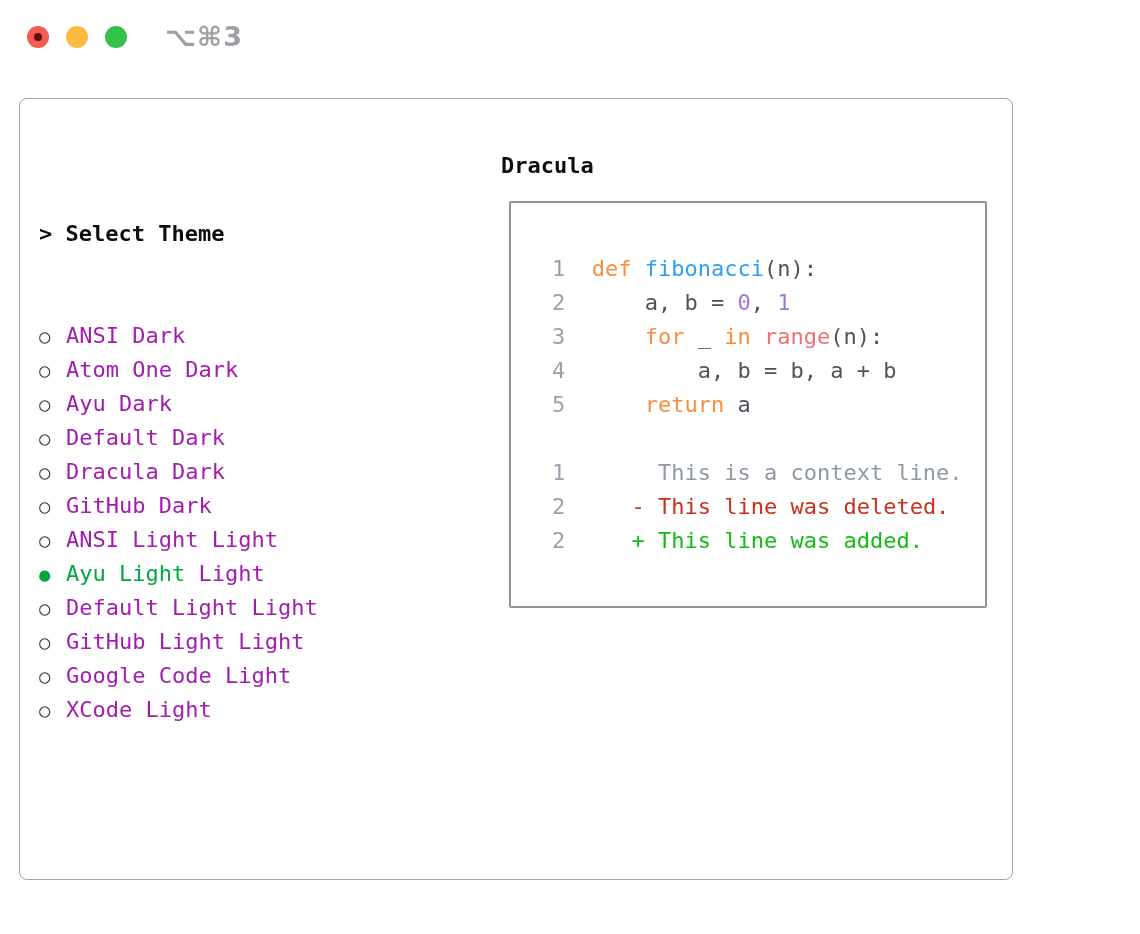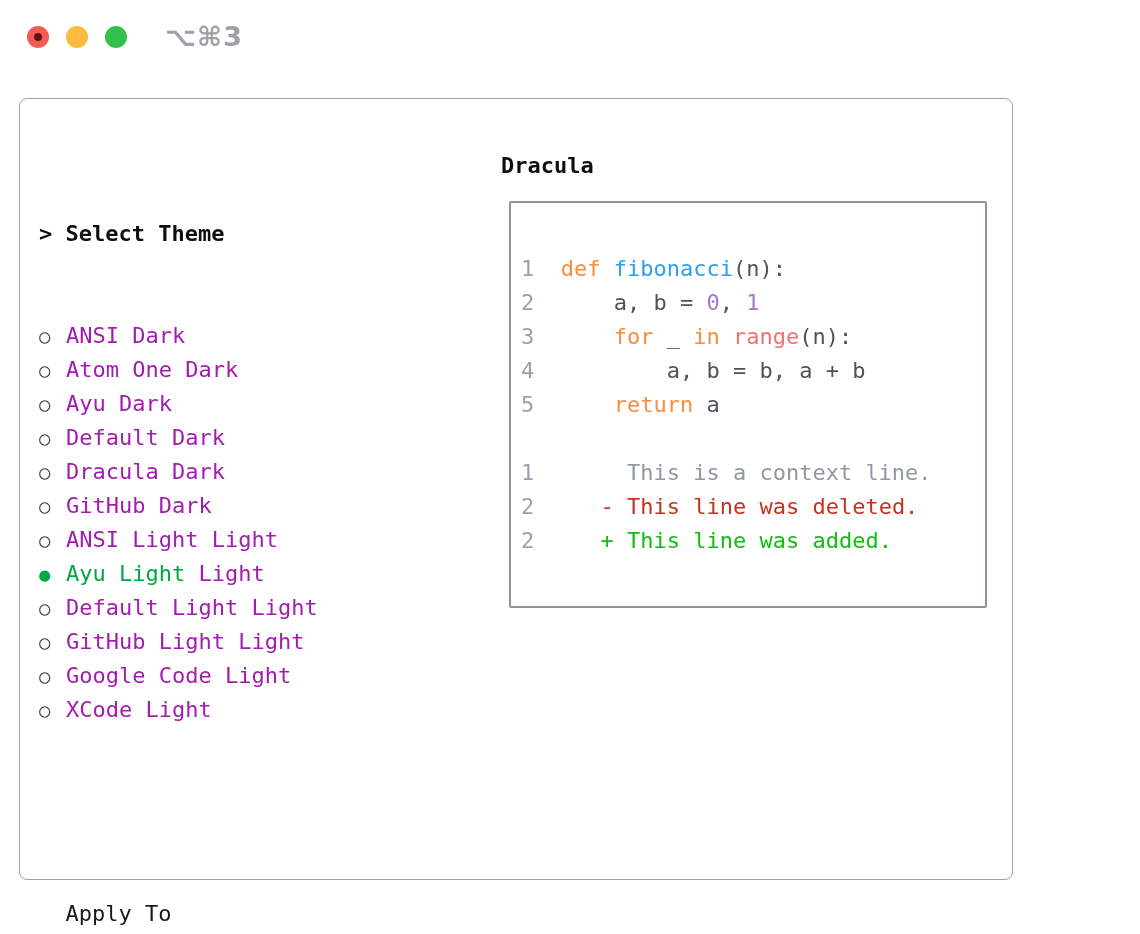--- a/index.html
+++ b/index.html
@@ -70,41 +70,40 @@
     box-sizing: border-box;
     border: 2px solid #8d949d;
     border-radius: 2px;
     background: #ffffff;
   }
   .code {
     padding: 49px 0 0 10px;
     font-size: 22px; line-height: 34px;
     white-space: pre;
   }
-  .code .line { height: 34px; }
+  .code .line { height: 34px; margin-left: 31px; }
 </style>
 </head>
 <body>
 
 <div class="app">
 
   <div class="titlebar">
     <div class="light light-red"></div>
     <div class="light light-yellow"></div>
     <div class="light light-green"></div>
     <div class="shortcut-hint">⌥⌘3</div>
   </div>
 
   <div class="panel">
 
     <div class="left-col">
       <div class="row hdr1"><span class="prefix">&gt;</span><span> </span><span>Select Theme</span></div>
       <div id="theme-list"><div class="row"><span class="radio radio-unsel">○</span><span class="item-text">ANSI </span><span class="variant">Dark</span></div><div class="row"><span class="radio radio-unsel">○</span><span class="item-text">Atom One </span><span class="variant">Dark</span></div><div class="row"><span class="radio radio-unsel">○</span><span class="item-text">Ayu </span><span class="variant">Dark</span></div><div class="row"><span class="radio radio-unsel">○</span><span class="item-text">Default </span><span class="variant">Dark</span></div><div class="row"><span class="radio radio-unsel">○</span><span class="item-text">Dracula </span><span class="variant">Dark</span></div><div class="row"><span class="radio radio-unsel">○</span><span class="item-text">GitHub </span><span class="variant">Dark</span></div><div class="row"><span class="radio radio-unsel">○</span><span class="item-text">ANSI Light </span><span class="variant">Light</span></div><div class="row selected"><span class="radio">●</span><span class="item-text">Ayu Light </span><span class="variant">Light</span></div><div class="row"><span class="radio radio-unsel">○</span><span class="item-text">Default Light </span><span class="variant">Light</span></div><div class="row"><span class="radio radio-unsel">○</span><span class="item-text">GitHub Light </span><span class="variant">Light</span></div><div class="row"><span class="radio radio-unsel">○</span><span class="item-text">Google Code </span><span class="variant">Light</span></div><div class="row"><span class="radio radio-unsel">○</span><span class="item-text">XCode </span><span class="variant">Light</span></div></div>
       <div class="row"></div>
-      <div class="row hdr2">Apply To</div>
       
       
       
       
     </div>
 
     <div class="preview-title">Dracula</div>
 
     <div class="preview-box">
       <div class="code" id="preview-code"><div class="line"><span style="color: rgb(152, 161, 171);">1</span><span style="color: rgb(78, 83, 91);">  </span><span style="color: rgb(249, 141, 62);">def</span><span style="color: rgb(78, 83, 91);"> </span><span style="color: rgb(46, 159, 240);">fibonacci</span><span style="color: rgb(78, 83, 91);">(n):</span></div><div class="line"><span style="color: rgb(152, 161, 171);">2</span><span style="color: rgb(78, 83, 91);">      a, b = </span><span style="color: rgb(164, 119, 207);">0</span><span style="color: rgb(78, 83, 91);">, </span><span style="color: rgb(164, 119, 207);">1</span></div><div class="line"><span style="color: rgb(152, 161, 171);">3</span><span style="color: rgb(78, 83, 91);">      </span><span style="color: rgb(249, 141, 62);">for</span><span style="color: rgb(78, 83, 91);"> _ </span><span style="color: rgb(249, 141, 62);">in</span><span style="color: rgb(78, 83, 91);"> </span><span style="color: rgb(240, 113, 111);">range</span><span style="color: rgb(78, 83, 91);">(n):</span></div><div class="line"><span style="color: rgb(152, 161, 171);">4</span><span style="color: rgb(78, 83, 91);">          a, b = b, a + b</span></div><div class="line"><span style="color: rgb(152, 161, 171);">5</span><span style="color: rgb(78, 83, 91);">      </span><span style="color: rgb(249, 141, 62);">return</span><span style="color: rgb(78, 83, 91);"> a</span></div><div class="line"></div><div class="line"><span style="color: rgb(152, 161, 171);">1</span><span style="color: rgb(143, 153, 163);">       This is a context line.</span></div><div class="line"><span style="color: rgb(152, 161, 171);">2</span><span style="color: rgb(78, 83, 91);">     </span><span style="color: rgb(200, 48, 30);">- This line was deleted.</span></div><div class="line"><span style="color: rgb(152, 161, 171);">2</span><span style="color: rgb(78, 83, 91);">     </span><span style="color: rgb(18, 188, 18);">+ This line was added.</span></div></div>

